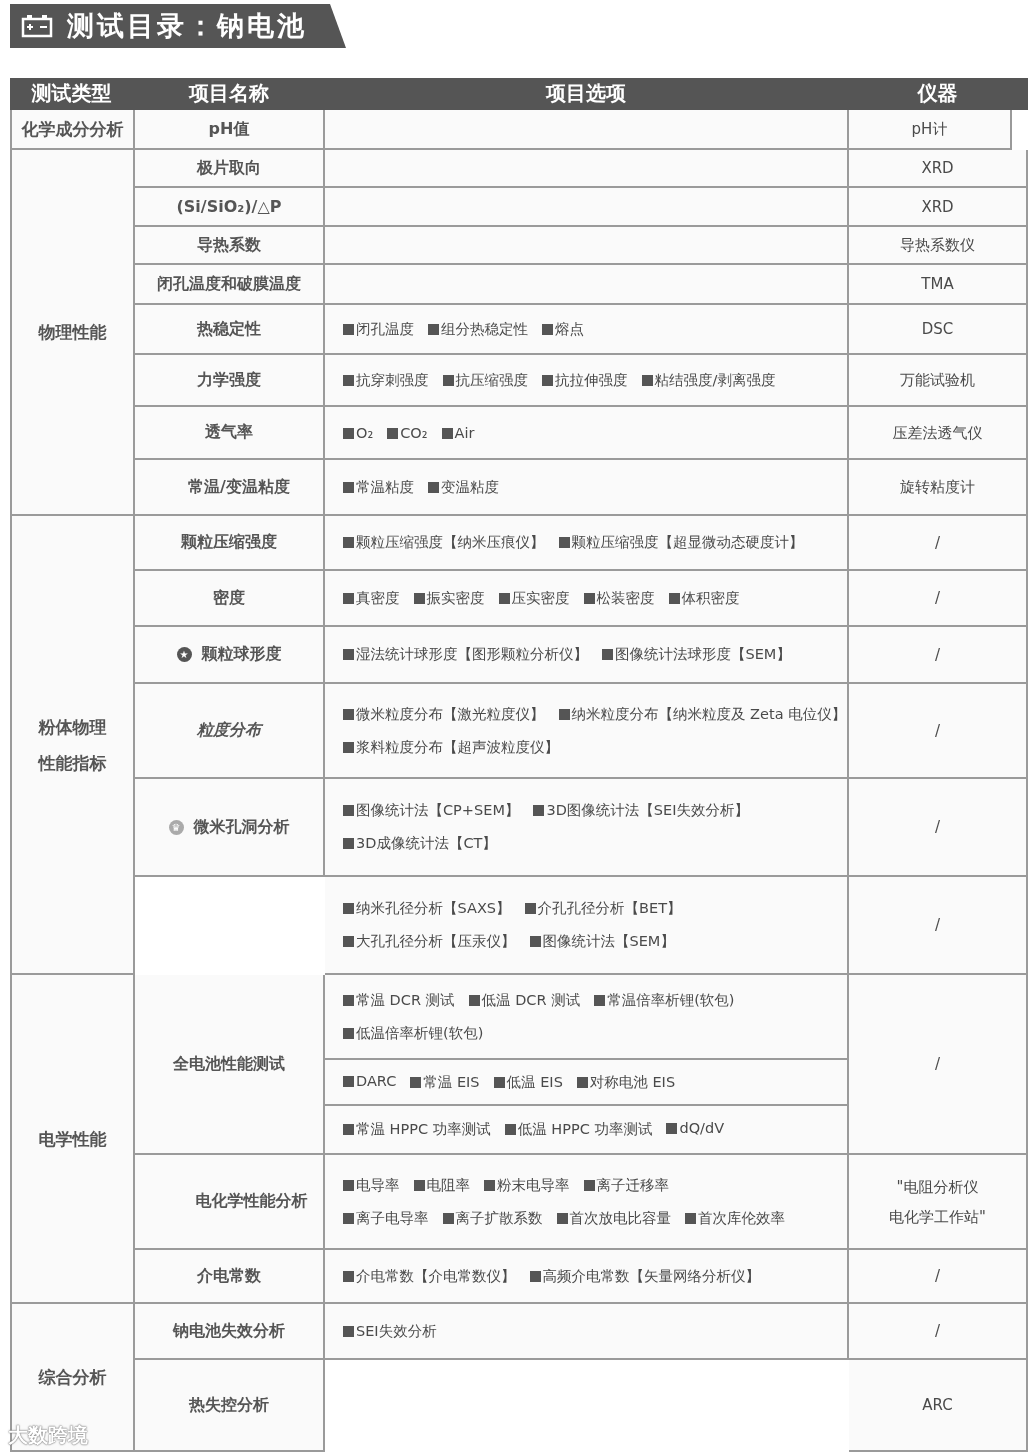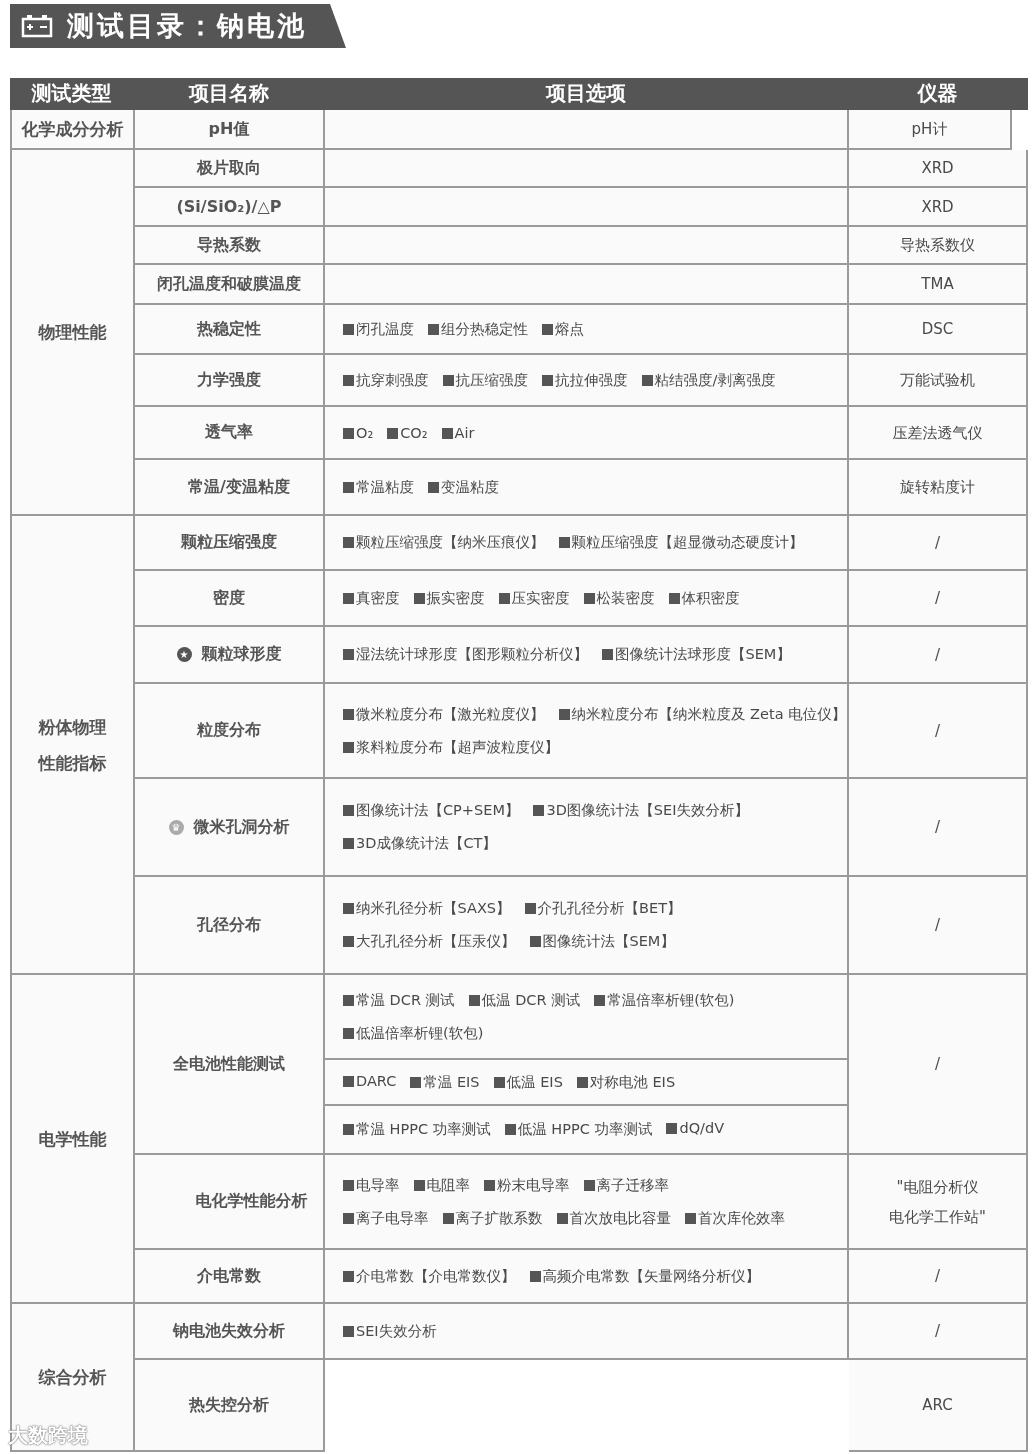--- a/index.html
+++ b/index.html
@@ -200,21 +200,21 @@
         <div class="line">
           <span class="opt">湿法统计球形度【图形颗粒分析仪】</span>
           <span class="opt">图像统计法球形度【SEM】</span>
         </div>
       </div>
     </div>
     <div class="cell c-ins" style="left: 839px; top: 549px; width: 179px; height: 57px;">
       <span style="white-space: pre-line;">/</span>
     </div>
     <div class="cell c-name" style="left: 125px; top: 606px; width: 190px; height: 95px;">
-      <span style="white-space: pre-line;">粒度分布</span>
+      <span style="white-space: pre-line; font-style: italic;">粒度分布</span>
     </div>
     <div class="cell c-opt" style="left: 315px; top: 606px; width: 524px; height: 95px;">
       <div class="opts">
         <div class="line">
           <span class="opt">微米粒度分布【激光粒度仪】</span>
           <span class="opt">纳米粒度分布【纳米粒度及 Zeta 电位仪】</span>
         </div>
         <div class="line">
           <span class="opt">浆料粒度分布【超声波粒度仪】</span>
         </div>
@@ -233,23 +233,20 @@
           <span class="opt">图像统计法【CP+SEM】</span>
           <span class="opt">3D图像统计法【SEI失效分析】</span>
         </div>
         <div class="line">
           <span class="opt">3D成像统计法【CT】</span>
         </div>
       </div>
     </div>
     <div class="cell c-ins" style="left: 839px; top: 701px; width: 179px; height: 98px;">
       <span style="white-space: pre-line;">/</span>
-    </div>
-    <div class="cell c-name" style="left: 125px; top: 799px; width: 190px; height: 98px;">
-      <span style="white-space: pre-line;">孔径分布</span>
     </div>
     <div class="cell c-opt" style="left: 315px; top: 799px; width: 524px; height: 98px;">
       <div class="opts">
         <div class="line">
           <span class="opt">纳米孔径分析【SAXS】</span>
           <span class="opt">介孔孔径分析【BET】</span>
         </div>
         <div class="line">
           <span class="opt">大孔孔径分析【压汞仪】</span>
           <span class="opt">图像统计法【SEM】</span>

